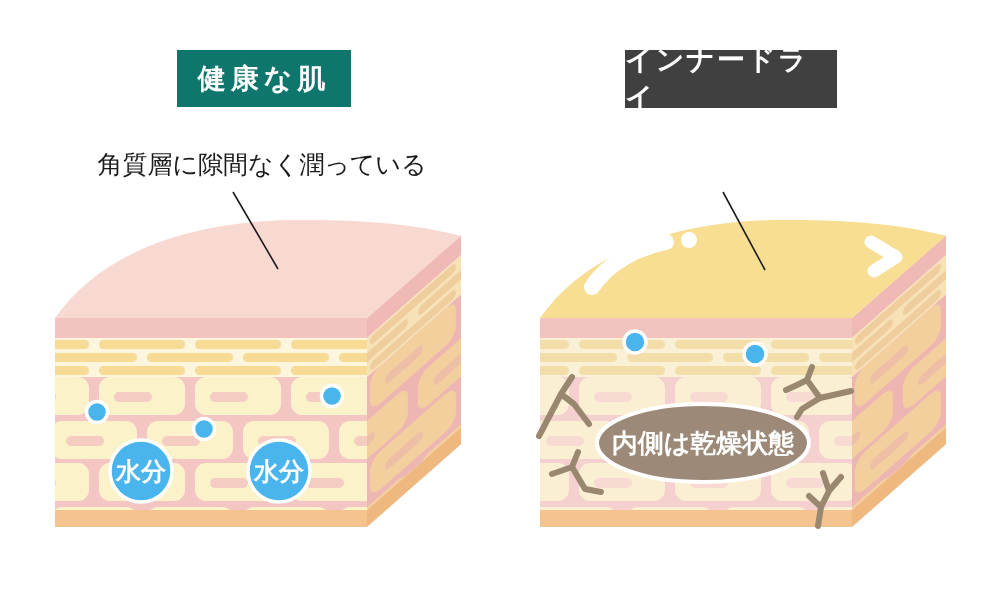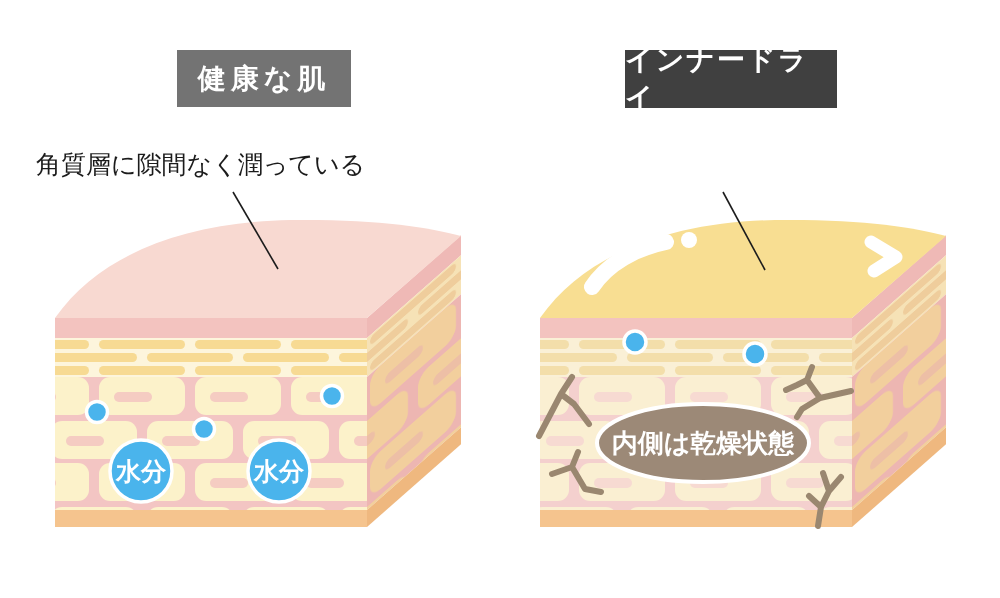--- a/index.html
+++ b/index.html
@@ -4,24 +4,24 @@
 <style>
   html,body{margin:0;padding:0;background:#fff;}
   .stage{
     position:relative;width:1000px;height:598px;background:#ffffff;overflow:hidden;
     font-family:"Liberation Sans","DejaVu Sans",sans-serif;
   }
   .title-badge{
     position:absolute;display:flex;align-items:center;justify-content:center;
     color:#fff;font-size:28px;font-weight:600;
   }
-  .title-badge.left{left:177px;top:50px;width:174px;height:57px;background:#737373;letter-spacing:5px;}
+  .title-badge.left{left:177px;top:50px;width:174px;height:57px;background:#0f766e;letter-spacing:5px;}
   .title-badge.right{left:625px;top:50px;width:212px;height:58px;background:#404040;letter-spacing:2px;}
   .desc{
-    position:absolute;top:147px;height:34px;display:flex;align-items:center;
+    position:absolute;top:147px;height:34px;display:flex;align-items:center;justify-content:center;
     color:#1b1b1b;font-size:25px;font-weight:500;white-space:nowrap;
   }
   .desc.left{left:36px;width:452px;}
   .desc.right{left:510px;width:486px;}
   svg{position:absolute;left:0;top:0;}
   .jp-svg-text{font-family:"Liberation Sans","DejaVu Sans",sans-serif;font-weight:700;fill:#ffffff;}
 </style>
 </head>
 <body>
 

